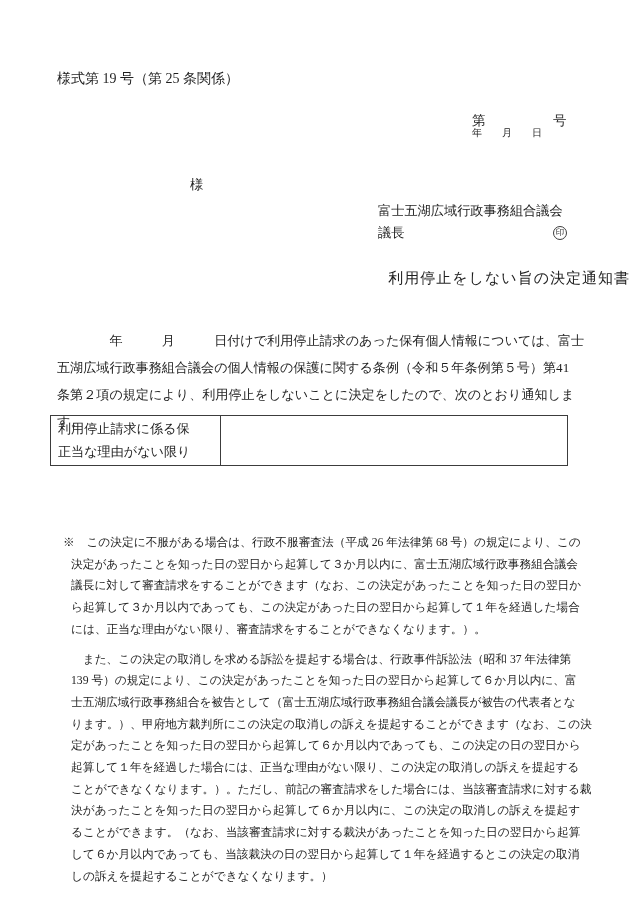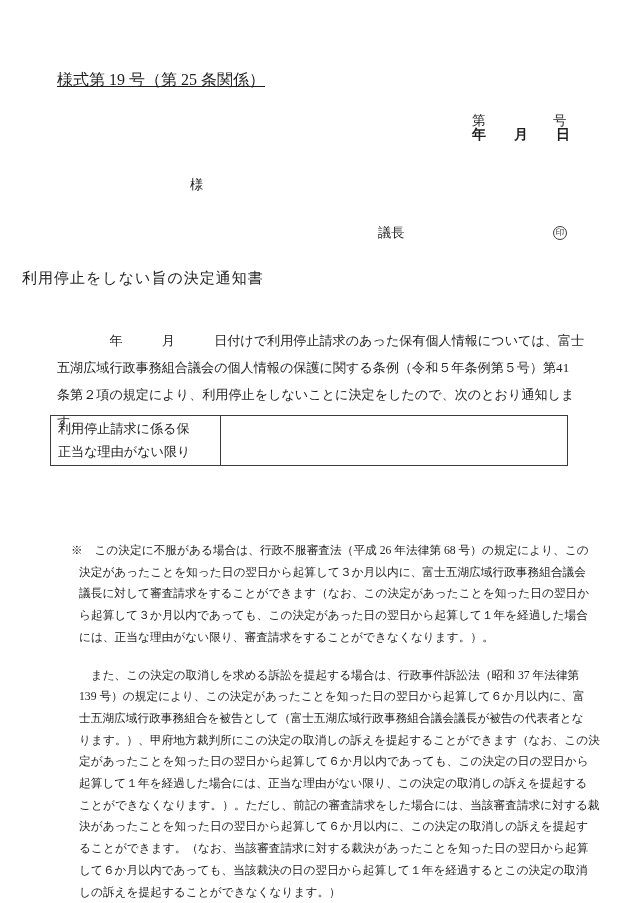--- a/index.html
+++ b/index.html
@@ -14,32 +14,30 @@
     background: #ffffff;
     color: #1e1e1e;
     font-family: "Liberation Serif", "DejaVu Serif", serif;
     overflow: hidden;
   }
   .abs { position: absolute; }
   .pre { white-space: pre; }
 
   .form-number {
     left: 57px; top: 70px;
-    font-size: 16px;
-    text-decoration: underline;
+    font-size: 14px;
   }
   .doc-number-line {
     left: 472px; top: 104px;
     font-size: 13.5px;
     margin-top: 8px;
   }
   .date-line {
     left: 472px; top: 126px;
-    font-size: 14px;
-    font-weight: bold;
+    font-size: 10px;
   }
   .addressee {
     left: 190px; top: 176px;
     font-size: 13.5px;
   }
   .sender-org {
     left: 378px; top: 202px;
     font-size: 13.2px;
   }
   .sender-row {
@@ -57,21 +55,21 @@
     width: 14px; height: 14px;
     border: 1px solid #3c3c3c;
     border-radius: 50%;
     font-size: 8.5px;
     color: #3c3c3c;
     box-sizing: border-box;
   }
   .doc-title {
     left: 0; top: 269px;
     width: 630px;
-    text-align: left;
+    text-align: right;
     text-indent: 22px;
     font-size: 15px;
     letter-spacing: 1px;
   }
   .body-par {
     left: 57px; top: 327px;
     font-size: 13.1px;
     line-height: 27px;
   }
   .info-table {
@@ -89,36 +87,37 @@
   }
   .info-table td.label { width: 155px; }
   .info-table tr.r1 td { height: 41px; }
   .info-table tr.r2 td { height: 54px; }
   .notes {
     left: 63px; top: 524px;
     width: 508px;
     font-size: 11.7px;
     line-height: 21.7px;
   }
-  .notes p { margin: 16px; }
+  .notes p { margin: 8px; }
   .notes p.hang { text-indent: -8px; }
 </style>
 </head>
 <body>
 
 <div class="page">
 
   <div class="abs form-number">様式第 19 号（第 25 条関係）</div>
 
   <div class="abs doc-number-line pre">第　　　　　号</div>
 
   <div class="abs date-line pre">年　　月　　日</div>
 
   <div class="abs addressee">様</div>
 
+  <div class="abs sender-org">富士五湖広域行政事務組合議会</div>
 
   <div class="abs sender-row">
     <span>議長</span>
     <span class="seal">印</span>
   </div>
 
   <div class="abs doc-title">利用停止をしない旨の決定通知書</div>
 
   <div class="abs body-par pre">　　　　年　　　月　　　日付けで利用停止請求のあった保有個人情報については、富士
 五湖広域行政事務組合議会の個人情報の保護に関する条例（令和５年条例第５号）第41

